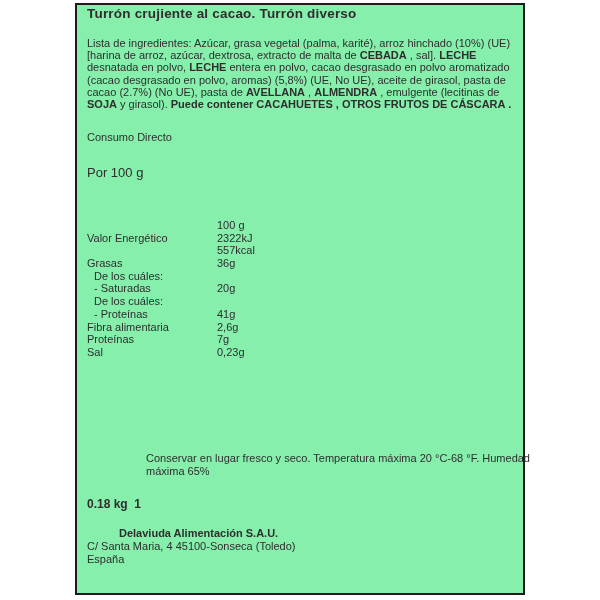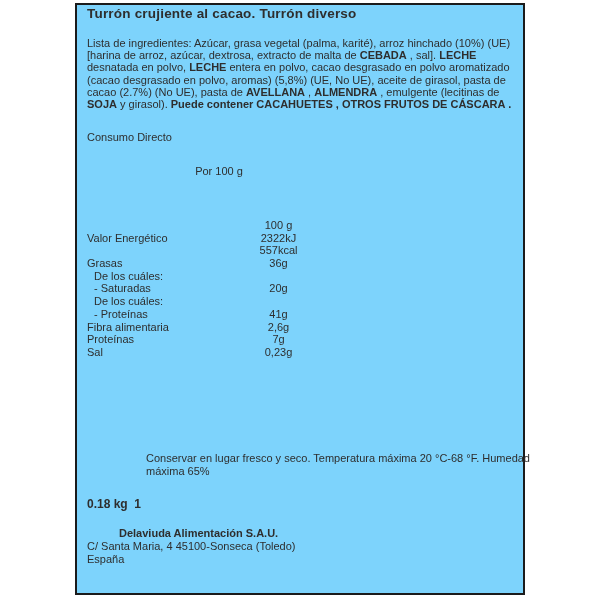--- a/index.html
+++ b/index.html
@@ -9,21 +9,21 @@
     font-family: "Liberation Sans", sans-serif;
     color: #2e2e2e;
     position: relative;
     overflow: hidden;
   }
   .label-box {
     position: absolute;
     left: 75px; top: 3px;
     width: 450px; height: 592px;
     border: 2px solid #1b1b1b;
-    background: #7dd3fc;
+    background: #86efac;
   }
   .title {
     position: absolute;
     left: 10px; top: 1px;
     font-size: 13.5px;
     font-weight: bold;
     letter-spacing: 0.2px;
     white-space: nowrap;
   }
   .ingredients {
@@ -38,33 +38,33 @@
   .consumo {
     position: absolute;
     left: 10px; top: 126px;
     font-size: 11px;
     text-align: right;
   }
   .per-header {
     position: absolute;
     left: 10px; top: 160px;
     width: 264px;
-    text-align: center;
-    font-size: 11px;
+    text-align: left;
+    font-size: 13px;
   }
   .nutrition {
     position: absolute;
     left: 10px; top: 214px;
     width: 430px;
     font-size: 11px;
   }
   .nutri-row { display: flex; height: 12.7px; }
   .nutri-label { flex: 0 0 130px; white-space: nowrap; }
   .nutri-row.indent .nutri-label { padding-left: 7px; }
-  .nutri-value { flex: 0 0 123px; text-align: center; white-space: nowrap; }
+  .nutri-value { flex: 0 0 123px; text-align: left; white-space: nowrap; }
   .storage {
     position: absolute;
     left: 26px; top: 447px;
     width: 424px;
     font-size: 11px;
     line-height: 12.5px;
     margin-left: 43px;
   }
   .weight {
     position: absolute;

